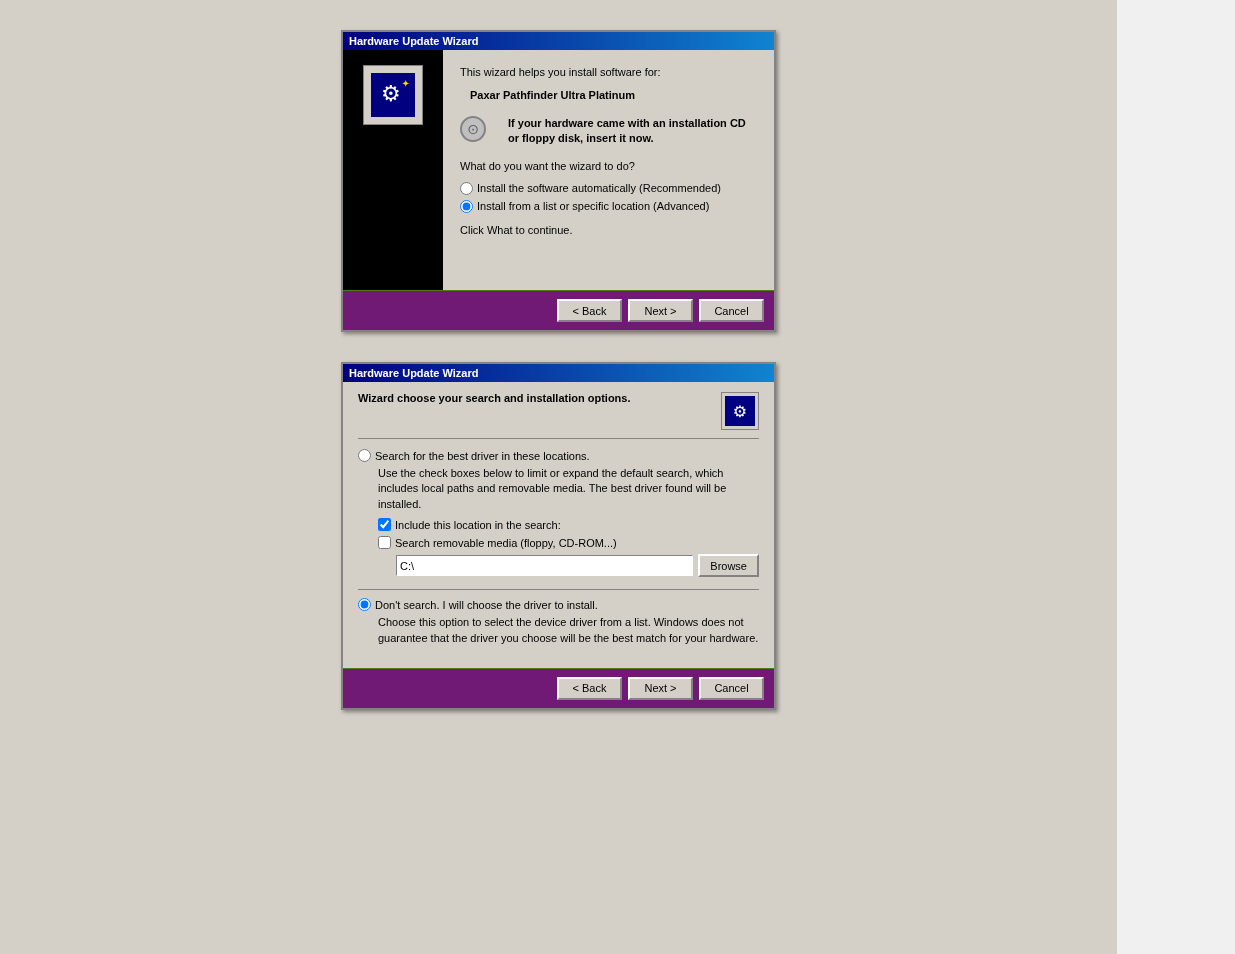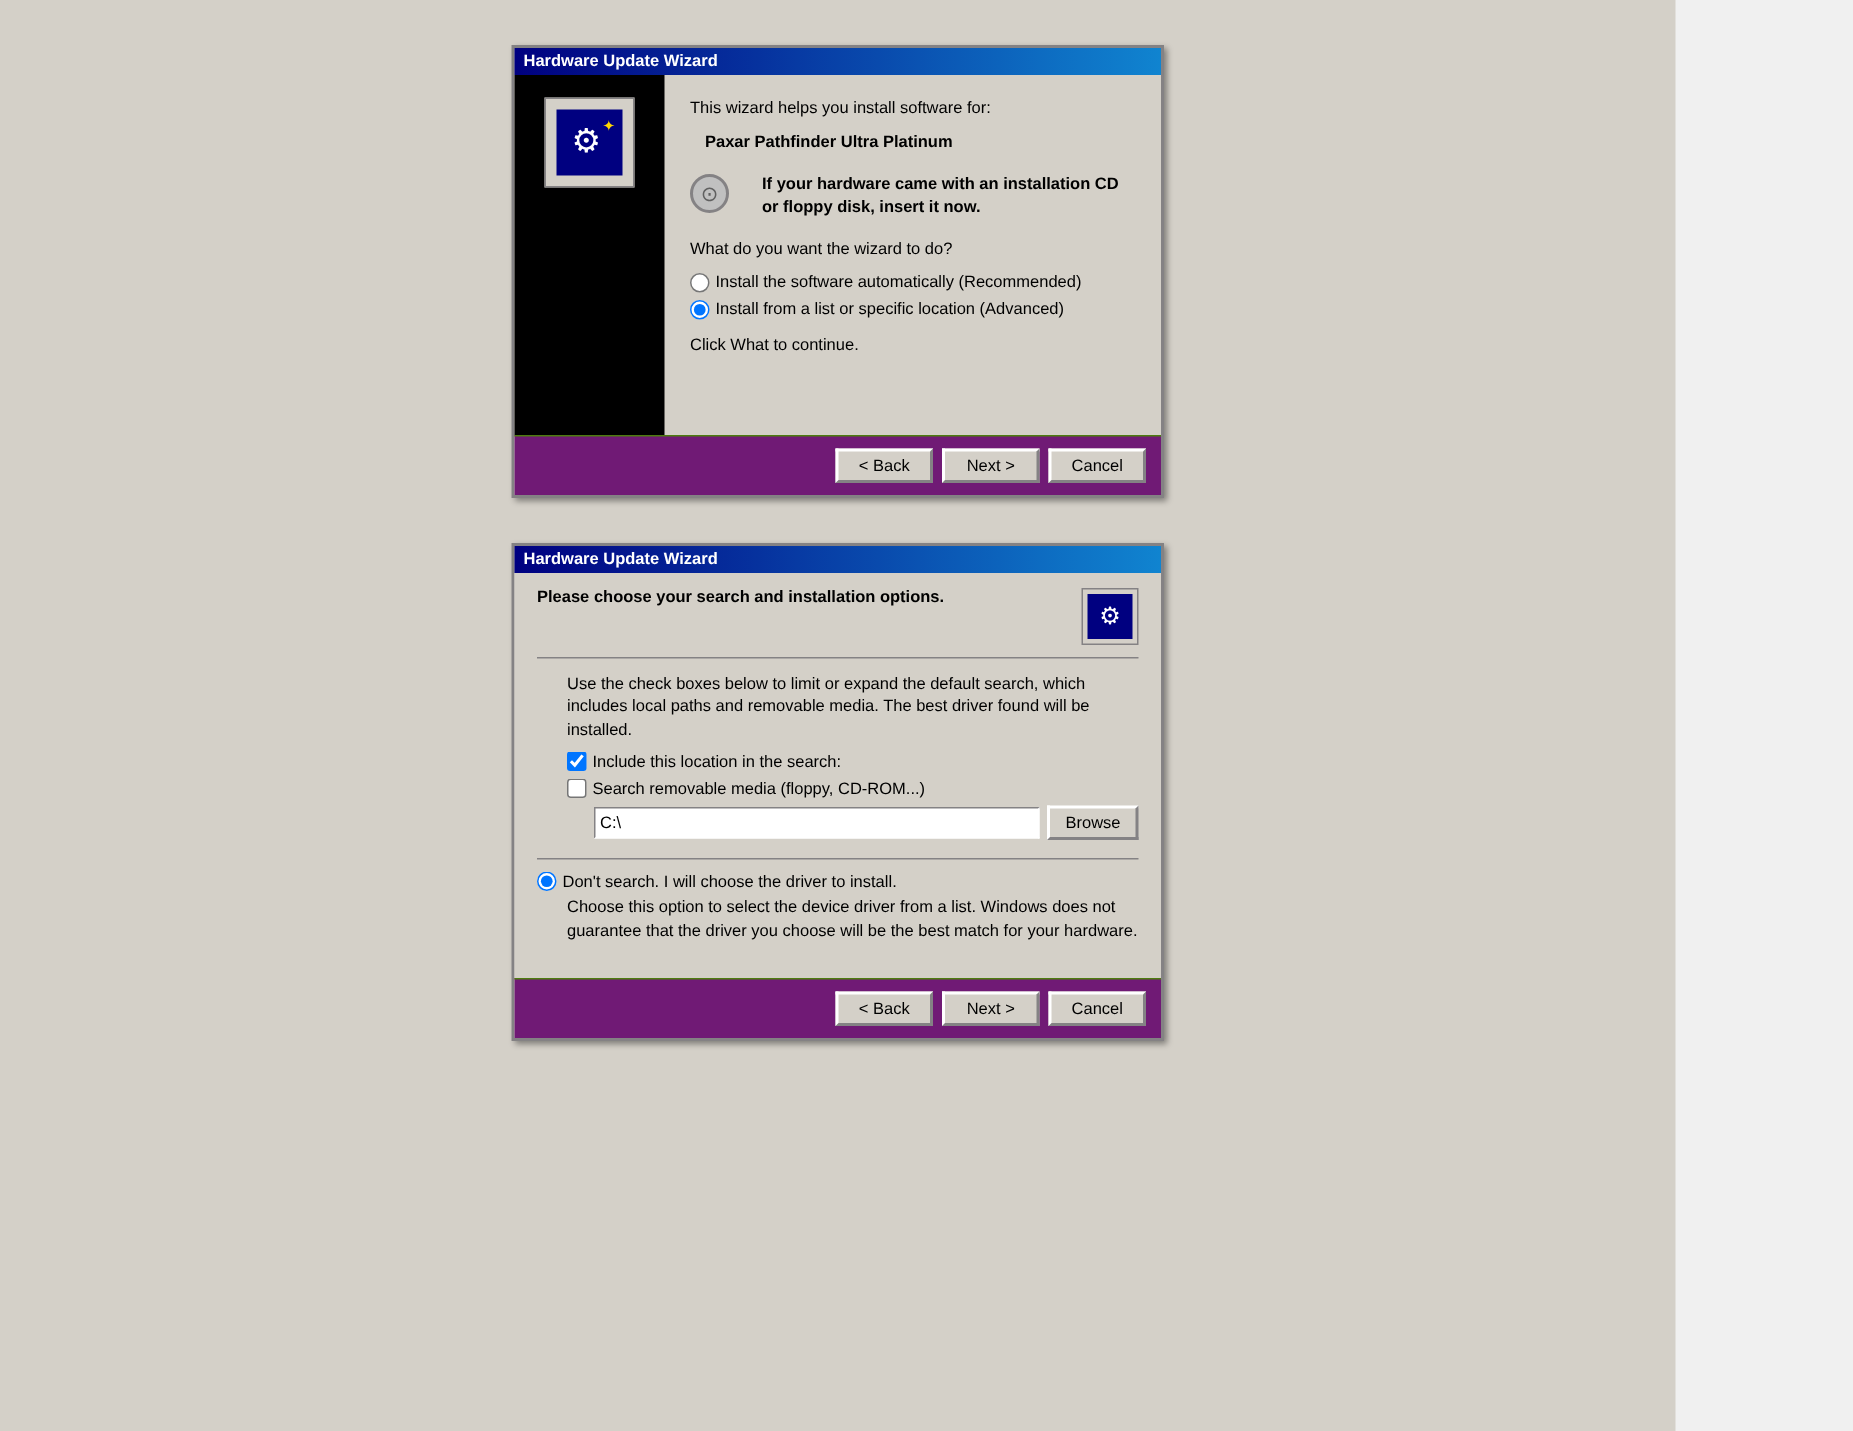--- a/index.html
+++ b/index.html
@@ -396,27 +396,31 @@
   </div>
 
   <div class="wizard-window">
     <div class="window-titlebar">
       <span class="titlebar-title">Hardware Update Wizard</span>
     </div>
     <div class="window-content">
       <div class="wizard-body-2">
 
         <div class="dialog-header-2">
-          <span class="dialog-header-title">Please choose your search and installation options.</span>
+          <span class="dialog-header-title">Wizard choose your search and installation options.</span>
           <div class="header-icon-small">
             <div class="header-icon-inner"></div>
           </div>
         </div>
 
         <div class="section-radio">
+          <div class="radio-main">
+            <input type="radio" name="install-option-2" id="opt-search" value="search" style="">
+            <label for="opt-search">Search for the best driver in these locations.</label>
+          </div>
           <p class="radio-desc">Use the check boxes below to limit or expand the default search, which includes local paths and removable media. The best driver found will be installed.</p>
 
           <div class="indent-options">
             <div class="checkbox-option">
               <input type="checkbox" id="chk-include" checked="" style="">
               <label for="chk-include">Include this location in the search:</label>
             </div>
             <div class="checkbox-option">
               <input type="checkbox" id="chk-removable" style="">
               <label for="chk-removable">Search removable media (floppy, CD-ROM...)</label>

